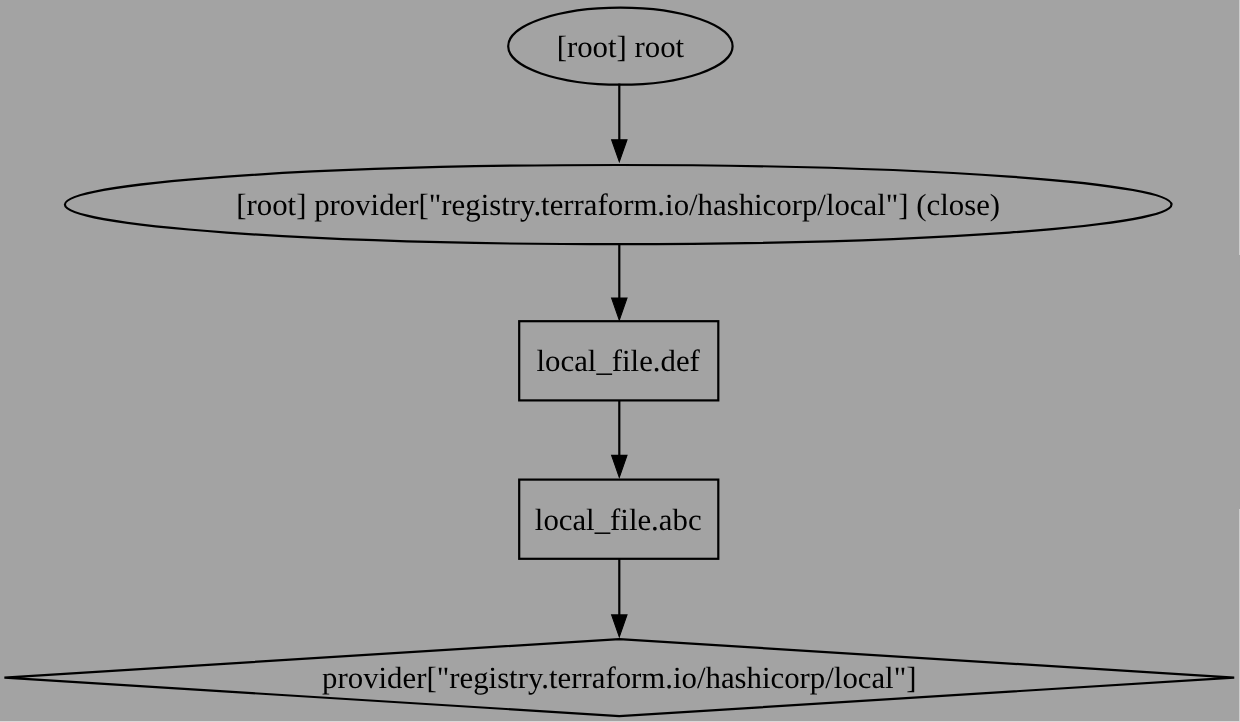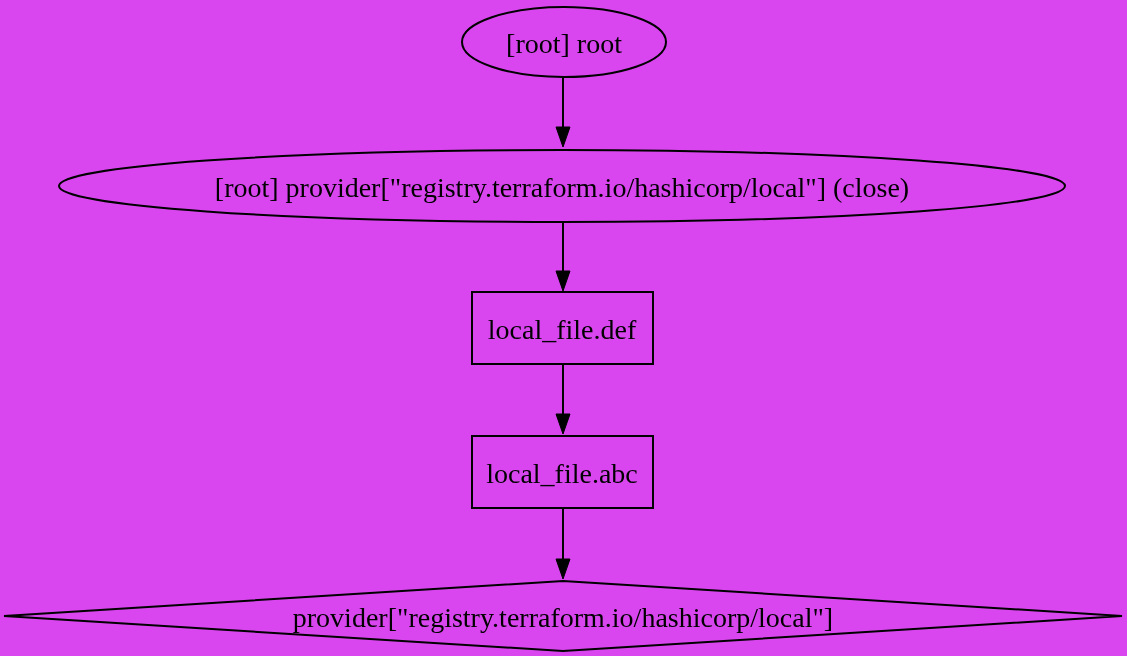--- a/index.html
+++ b/index.html
@@ -4,21 +4,21 @@
 <style>
   html, body {
     margin: 0;
     padding: 0;
     background: #ffffff;
   }
   .canvas {
     position: relative;
     width: 1127px;
     height: 656px;
-    background: #d946ef;
+    background: #a3a3a3;
     overflow: hidden;
     text-align: center;
   }
   svg .shape {
     fill: none;
     stroke: #000000;
     stroke-width: 2;
   }
   svg .edge-line {
     stroke: #000000;

